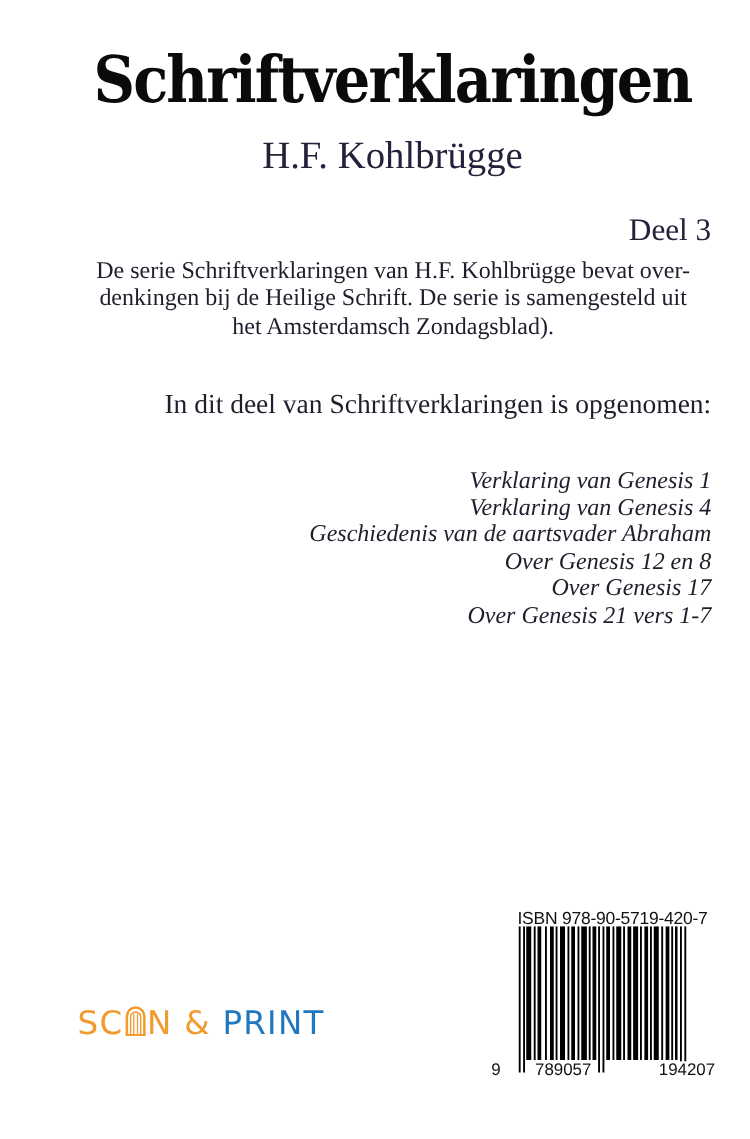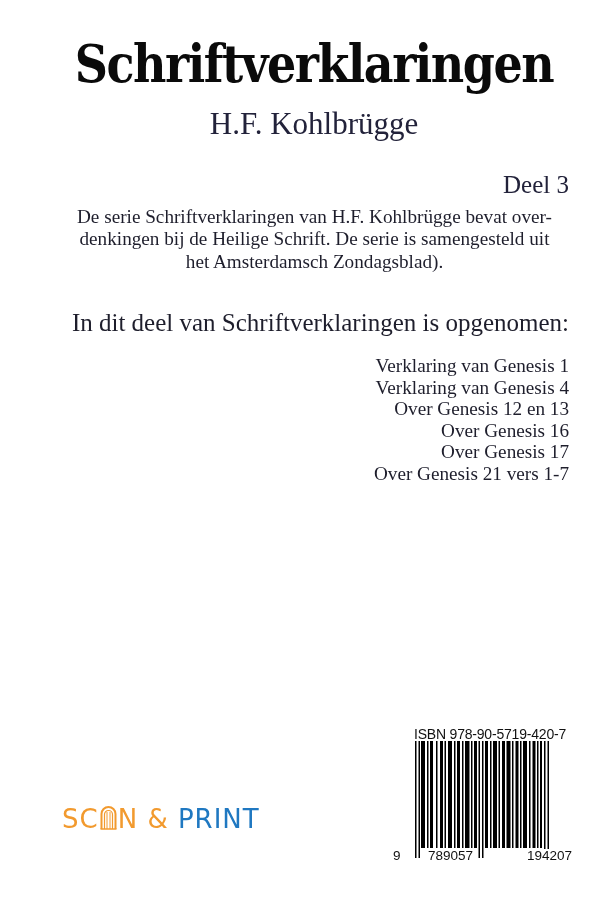--- a/index.html
+++ b/index.html
@@ -21,25 +21,25 @@
   .volume {
     right: 31px; top: 170px; font-family: "Liberation Serif", serif;
     font-size: 25px; color: #22223a; line-height: 30px; margin-left: 16px;
   }
   .paragraph {
     left: 60px; right: 31px; top: 206px; text-align: center;
     font-family: Liberation Serif, serif; font-size: 19.2px; line-height: 22.3px; color: #1e1e2c;
   }
   .intro {
     right: 31px; top: 312px; text-align: right;
-    font-family: "Liberation Serif", serif; font-size: 25px; line-height: 22px;
+    font-family: "Liberation Serif", serif; font-size: 22px; line-height: 22px;
   }
   .contents {
-    right: 31px; top: 355px; text-align: right; margin: 0; padding: 0; list-style: none;
-    font-family: "Liberation Serif", serif; font-size: 19.2px; line-height: 21.6px;
+    right: 31px; top: 374px; text-align: right; margin: 0; padding: 0; list-style: none;
+    font-family: "Liberation Serif", serif; font-size: 19.2px; line-height: 21.6px; font-style: italic;
   }
   .contents li { white-space: nowrap; }
 
   .logo {
     left: 62px; top: 803px; font-family: "DejaVu Sans", sans-serif; font-size: 26px;
     letter-spacing: 1px; line-height: 32px; white-space: nowrap;
   }
   .logo .orange { color: #f29a2e; }
   .logo .blue { color: #1f78c1; }
   .book-a { display: inline-block; width: 17px; height: 25px; vertical-align: -2px; margin: 0 1px; }
@@ -65,22 +65,22 @@
   <div>De serie Schriftverklaringen van H.F. Kohlbrügge bevat over-</div>
   <div>denkingen bij de Heilige Schrift. De serie is samengesteld uit</div>
   <div>het Amsterdamsch Zondagsblad).</div>
 </div>
 
 <div class="abs intro">In dit deel van Schriftverklaringen is opgenomen:</div>
 
 <ul class="abs contents">
   <li>Verklaring van Genesis 1</li>
   <li>Verklaring van Genesis 4</li>
-  <li>Over Genesis 12 en 13</li>
-  <li>Over Genesis 16</li>
+  <li>Geschiedenis van de aartsvader Abraham</li>
+  <li>Over Genesis 12 en 8</li>
   <li>Over Genesis 17</li>
   <li>Over Genesis 21 vers 1-7</li>
 </ul>
 
 <div class="abs logo">
   <span class="orange">SC</span><span class="book-a"><svg width="17" height="25" viewBox="0 0 17 25">
       <path d="M1.5 24 V9 A7 7 0 0 1 15.5 9 V24" fill="none" stroke="#f29a2e" stroke-width="2"></path>
       <path d="M4.5 24 V9.5 A4 4 0 0 1 12.5 9.5 V24" fill="none" stroke="#f29a2e" stroke-width="1.2"></path>
       <line x1="7" y1="7" x2="7" y2="24" stroke="#f29a2e" stroke-width="1"></line>
       <line x1="10" y1="7" x2="10" y2="24" stroke="#f29a2e" stroke-width="1"></line>

